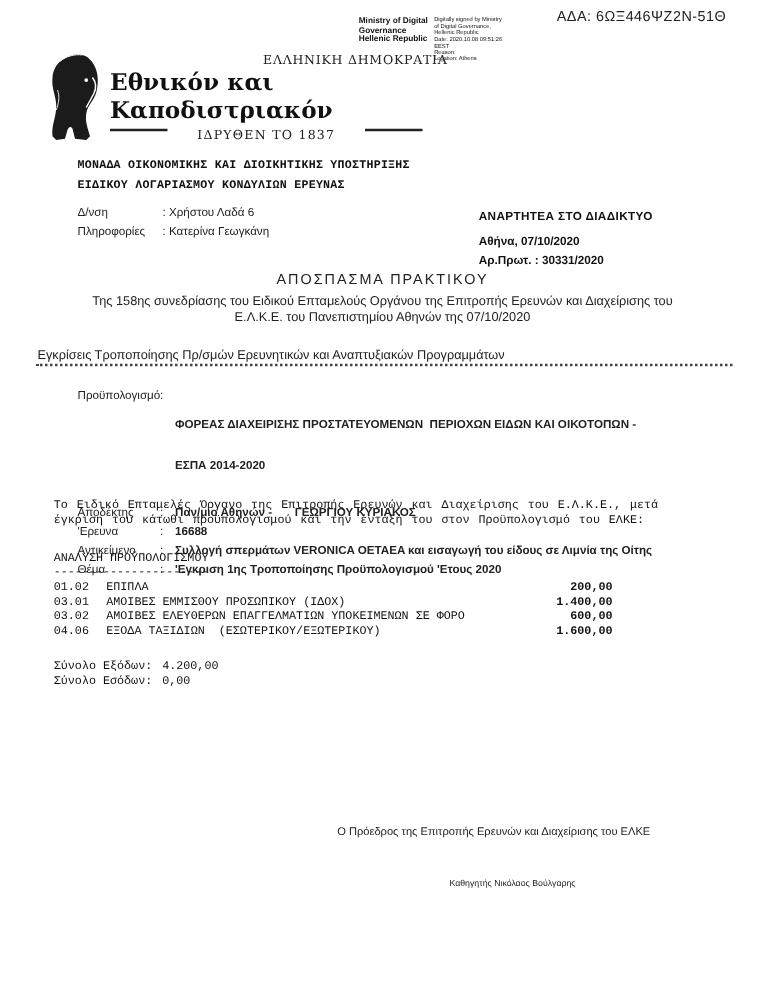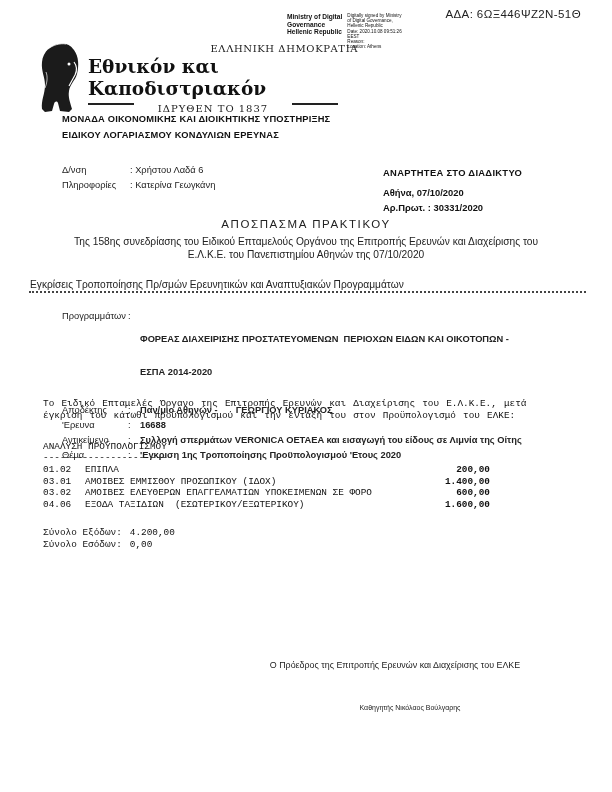--- a/index.html
+++ b/index.html
@@ -16,21 +16,21 @@
   .stamp-details{font-size:4.6px;line-height:5.2px;color:#111;}
   
   .emblem{position:absolute;left:38px;top:42px;width:47px;height:72px;}
   .letterhead{position:absolute;left:88px;top:43px;width:270px;}
   .republic{font-family:"DejaVu Serif","Liberation Serif",serif;font-size:10px;letter-spacing:.6px;color:#222;text-align:right;}
   .uni{font-family:"DejaVu Serif","Liberation Serif",serif;font-weight:bold;font-size:18.5px;line-height:21.5px;color:#111;margin-top:2px;}
   .founded-row{display:flex;align-items:flex-start;gap:24px;width:250px;margin-top:4px;}
   .founded-rule{flex:1;border-top:2px solid #222;height:0;}
   .founded-text{font-family:"DejaVu Serif","Liberation Serif",serif;font-size:10px;letter-spacing:1px;white-space:nowrap;color:#222;}
   
-  .unit{position:absolute;left:62px;top:112px;font-weight:bold;font-size:9.3px;line-height:15.5px;letter-spacing:.2px;color:#111;}
+  .unit{position:absolute;left:62px;top:124px;font-weight:bold;font-size:9.3px;line-height:15.5px;letter-spacing:.2px;color:#111;font-family:Liberation Mono, monospace;}
   
   .contact{position:absolute;left:62px;top:165px;font-size:9.3px;color:#222;}
   .contact-row{display:flex;margin-bottom:4.5px;}
   .contact-label{width:68px;flex:none;}
   
   .posting{position:absolute;left:383px;top:167px;font-weight:bold;font-size:9.4px;color:#111;}
   .posting-l1{margin-bottom:8.5px;letter-spacing:.3px;}
   .posting-l2{margin-bottom:4.5px;}
   
   .doc-title{position:absolute;left:0;top:218px;width:612px;text-align:center;font-size:11.5px;letter-spacing:1.6px;color:#222;}
@@ -127,21 +127,21 @@
   <div class="doc-title">ΑΠΟΣΠΑΣΜΑ ΠΡΑΚΤΙΚΟΥ</div>
   <div class="doc-subtitle">
     <div>Της 158ης συνεδρίασης του Ειδικού Επταμελούς Οργάνου της Επιτροπής Ερευνών και Διαχείρισης του</div>
     <div>Ε.Λ.Κ.Ε. του Πανεπιστημίου Αθηνών της 07/10/2020</div>
   </div>
   <div class="section-line">Εγκρίσεις Τροποποίησης Πρ/σμών Ερευνητικών και Αναπτυξιακών Προγραμμάτων</div>
   <div class="dotted-rule"></div>
 
   <div class="details">
     <div class="detail-row">
-      <span class="detail-label">Προγραμμάτων</span>
+      <span class="detail-label">Προϋπολογισμό</span>
       <span class="detail-sep">:</span>
       <span class="detail-value">
         <span style="display:block;">ΦΟΡΕΑΣ ΔΙΑΧΕΙΡΙΣΗΣ ΠΡΟΣΤΑΤΕΥΟΜΕΝΩΝ  ΠΕΡΙΟΧΩΝ ΕΙΔΩΝ ΚΑΙ ΟΙΚΟΤΟΠΩΝ -</span>
         <span style="display:block;">ΕΣΠΑ 2014-2020</span>
       </span>
     </div>
     <div class="detail-row">
       <span class="detail-label">Αποδέκτης</span>
       <span class="detail-sep">:</span>
       <span class="detail-value">Παν/μιο Αθηνών -       ΓΕΩΡΓΙΟΥ ΚΥΡΙΑΚΟΣ</span>

